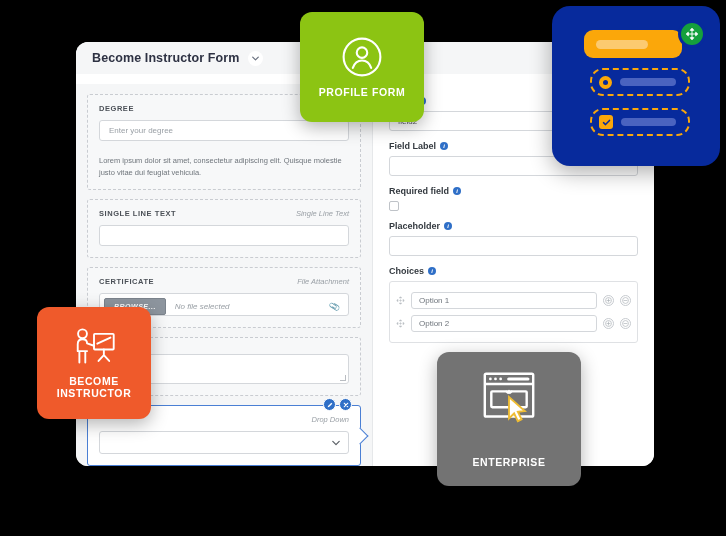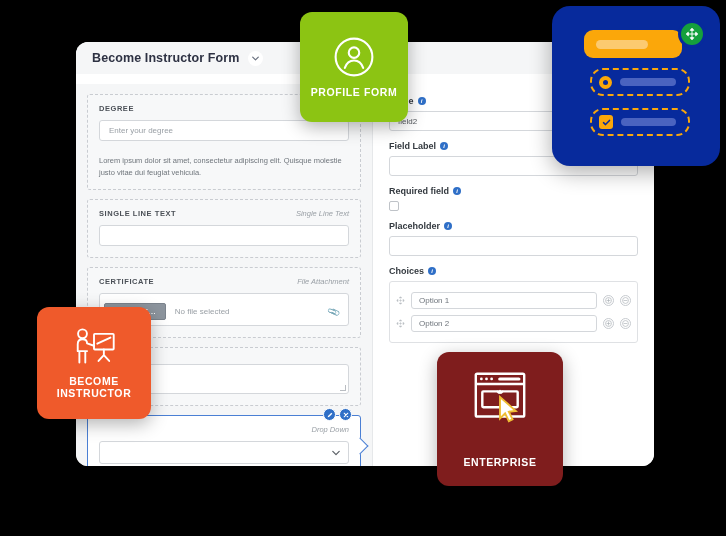--- a/index.html
+++ b/index.html
@@ -84,23 +84,23 @@
     margin-top: 7px; width: 100%; height: 30px;
     background: #ffffff; border: 1px solid #d4d7db; border-radius: 3px;
     position: relative;
   }
   .ta::after{
     content:""; position:absolute; right:2px; bottom:2px;
     width:5px; height:5px;
     border-right:1px solid #b9bdc2; border-bottom:1px solid #b9bdc2;
   }
   .filerow {
-    margin-top: 7px; width: 100%; height: 33px;
+    margin-top: 7px; width: 100%; height: 23px;
     background: #ffffff; border: 1px solid #d4d7db; border-radius: 3px;
-    display: flex; align-items: center; padding: 4px 8px 0 2px;
+    display: flex; align-items: center; padding: 4px 8px 0 2px; font-style: italic;
   }
   .browse {
     height: 17px; padding: 0 9px; margin-left: 2px;
     background: #8d959e; border: 1px solid #7b838c; border-radius: 2px;
     color: #ffffff; font-size: 7px; font-weight: bold; letter-spacing: .5px;
     display: flex; align-items: center;
   }
   .nofile { font-size: 8px; color: #9aa0a6; margin-left: 9px; flex: 1; }
   .clip { color: #9aa0a6; font-size: 9px; transform: rotate(-25deg); }
 
@@ -206,23 +206,23 @@
     color: #ffffff; text-align: center;
     box-shadow: 0 5px 18px rgba(0,0,0,.30);
     z-index: 20;
   }
   .badge-text {
     font-size: 10.5px; font-weight: bold; letter-spacing: .6px;
     line-height: 1.15; margin-top: 8px; padding: 0 4px;
   }
   .badge svg { display: block; }
 
-  #badge-profile   { left: 300px; top: 12px;  width: 108px; height: 110px; background: #8cc413; }
+  #badge-profile   { left: 300px; top: 12px;  width: 124px; height: 110px; background: #8cc413; }
   #badge-instructor{ left: 37px;  top: 307px; width: 114px; height: 112px; background: #ef5a2b; }
-  #badge-enterprise{ left: 437px; top: 352px; width: 126px; height: 134px; background: #7f1d1d; gap: 24px; }
+  #badge-enterprise{ left: 437px; top: 352px; width: 144px; height: 134px; background: #737373; gap: 24px; }
 
   
   #blue-card {
     position: absolute; left: 552px; top: 6px;
     width: 168px; height: 160px;
     background: #072a9c; border-radius: 18px;
     box-shadow: 0 6px 22px rgba(0,0,0,.33);
     z-index: 21;
   }
   .bc-bar {

